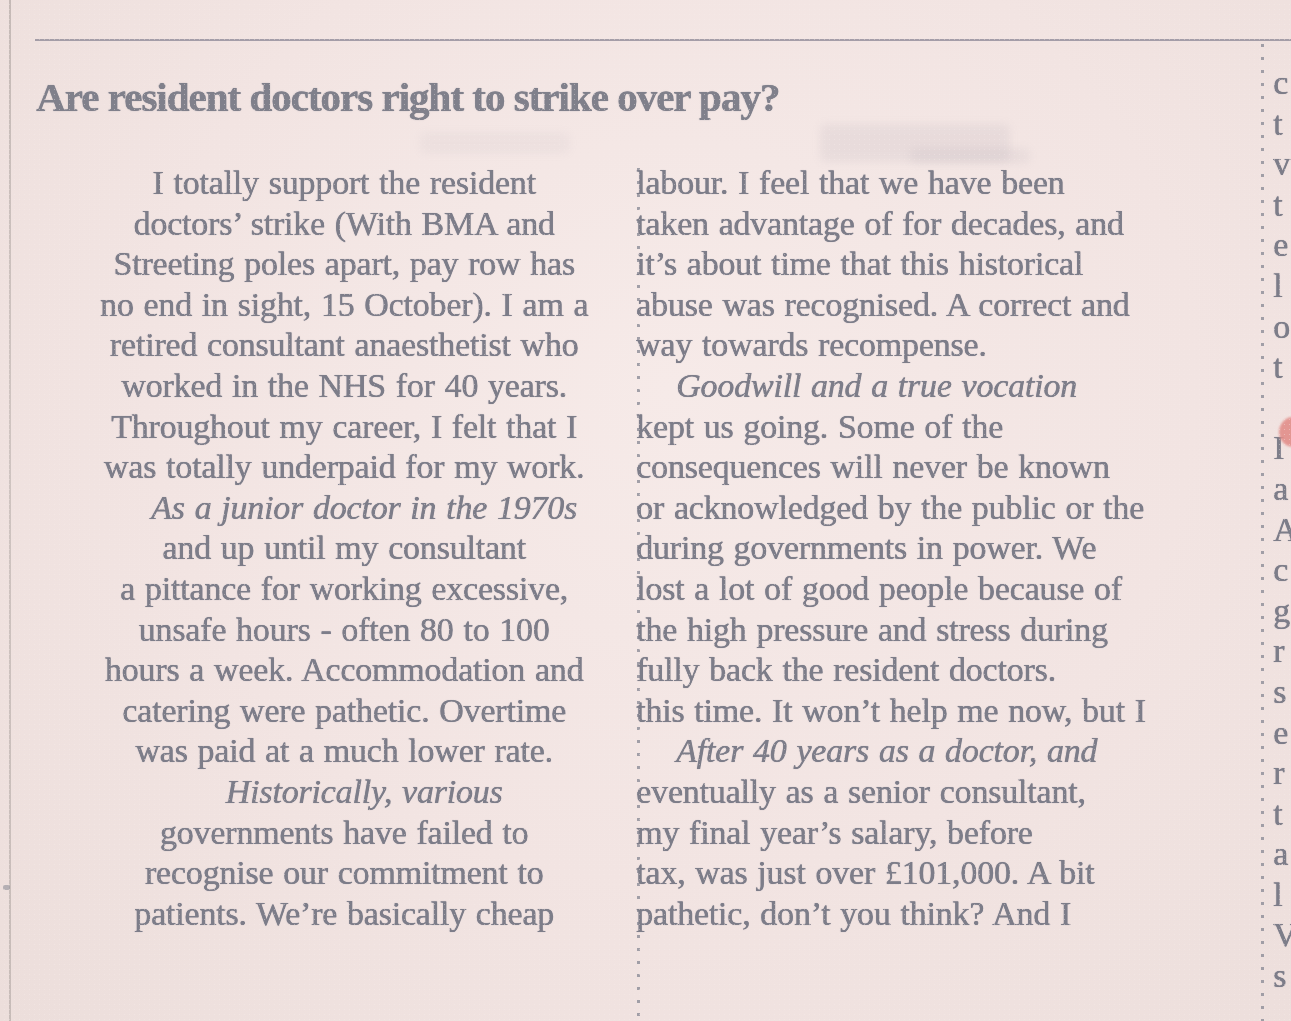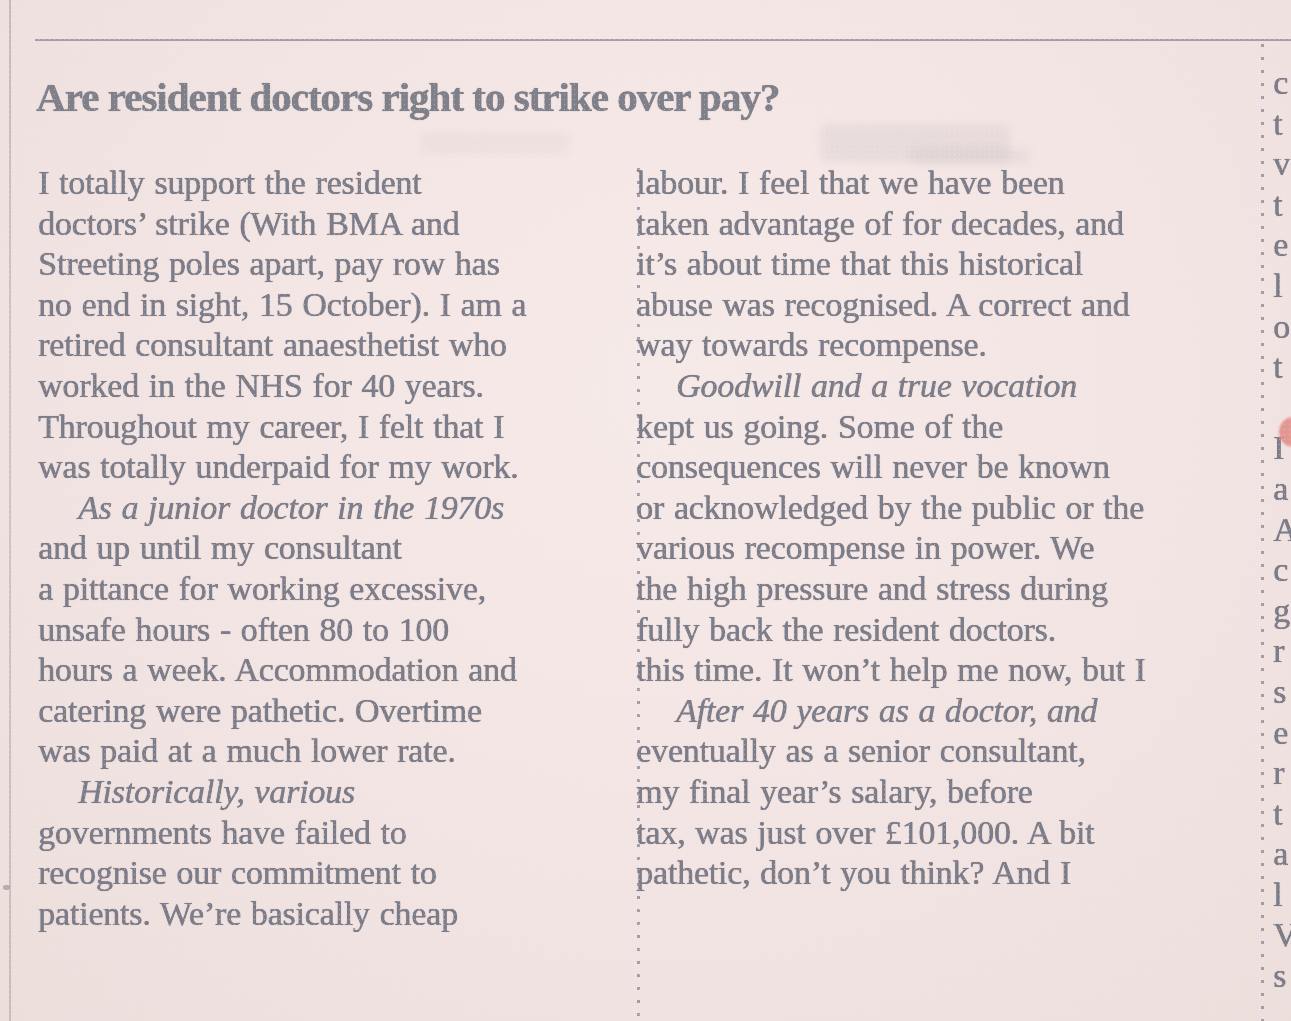--- a/index.html
+++ b/index.html
@@ -33,21 +33,21 @@
   }
   .headline{
     position:absolute;left:36px;top:48px;width:1215px;height:75px;
     font-size:41px;line-height:1.1;letter-spacing:-1px;
     color:#80808b;white-space:nowrap;overflow:hidden;
     text-shadow:0.5px 0 currentColor, 0 0 1.2px rgba(120,120,138,.55);
   }
   .col{
     position:absolute;top:163px;height:828px;overflow:hidden;
   }
-  .col-1{left:38px;width:592px;}
+  .col-1{left:48px;width:592px;text-align:center;}
   .col-2{left:636px;width:590px;}
   .bline{
     height:40.6px;font-size:34px;line-height:40.6px;white-space:nowrap;
     letter-spacing:-0.2px;word-spacing:1.5px;color:#7d7d89;
     text-shadow:0.45px 0 currentColor, 0 0 1.1px rgba(122,122,140,.5);
   }
   .bline.indent{padding-left:40px;font-style:italic;}
   .dotted-rule{
     position:absolute;width:3px;
     background-image:repeating-linear-gradient(to bottom,#8d8d98 0 3px,transparent 3px 13px);
@@ -120,21 +120,22 @@
   <div class="col col-2">
       <div class="bline">labour. I feel that we have been</div>
       <div class="bline">taken advantage of for decades, and</div>
       <div class="bline">it’s about time that this historical</div>
       <div class="bline">abuse was recognised. A correct and</div>
       <div class="bline">way towards recompense.</div>
       <div class="bline indent">Goodwill and a true vocation</div>
       <div class="bline">kept us going. Some of the</div>
       <div class="bline">consequences will never be known</div>
       <div class="bline">or acknowledged by the public or the</div>
-      <div class="bline">various recompense in power. We</div>
+      <div class="bline">during governments in power. We</div>
+      <div class="bline">lost a lot of good people because of</div>
       <div class="bline">the high pressure and stress during</div>
       <div class="bline">fully back the resident doctors.</div>
       <div class="bline">this time. It won’t help me now, but I</div>
       <div class="bline indent">After 40 years as a doctor, and</div>
       <div class="bline">eventually as a senior consultant,</div>
       <div class="bline">my final year’s salary, before</div>
       <div class="bline">tax, was just over £101,000. A bit</div>
       <div class="bline">pathetic, don’t you think? And I</div>
     </div>
 

